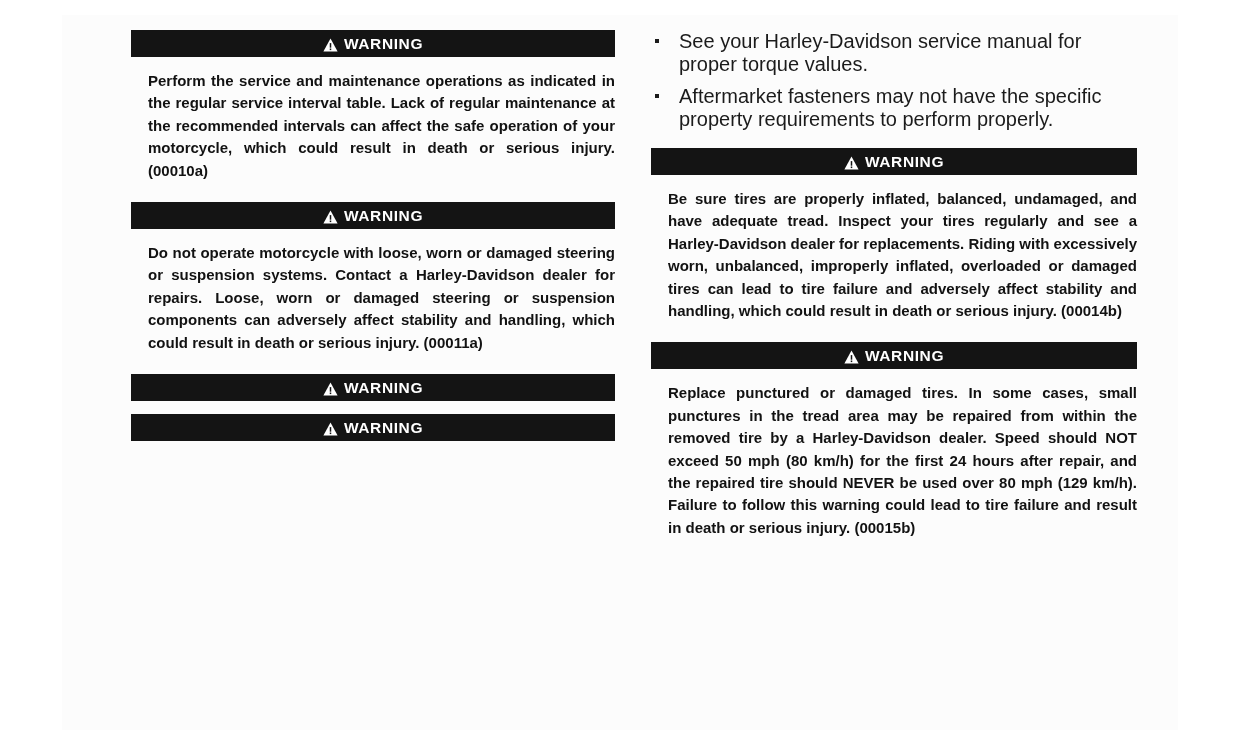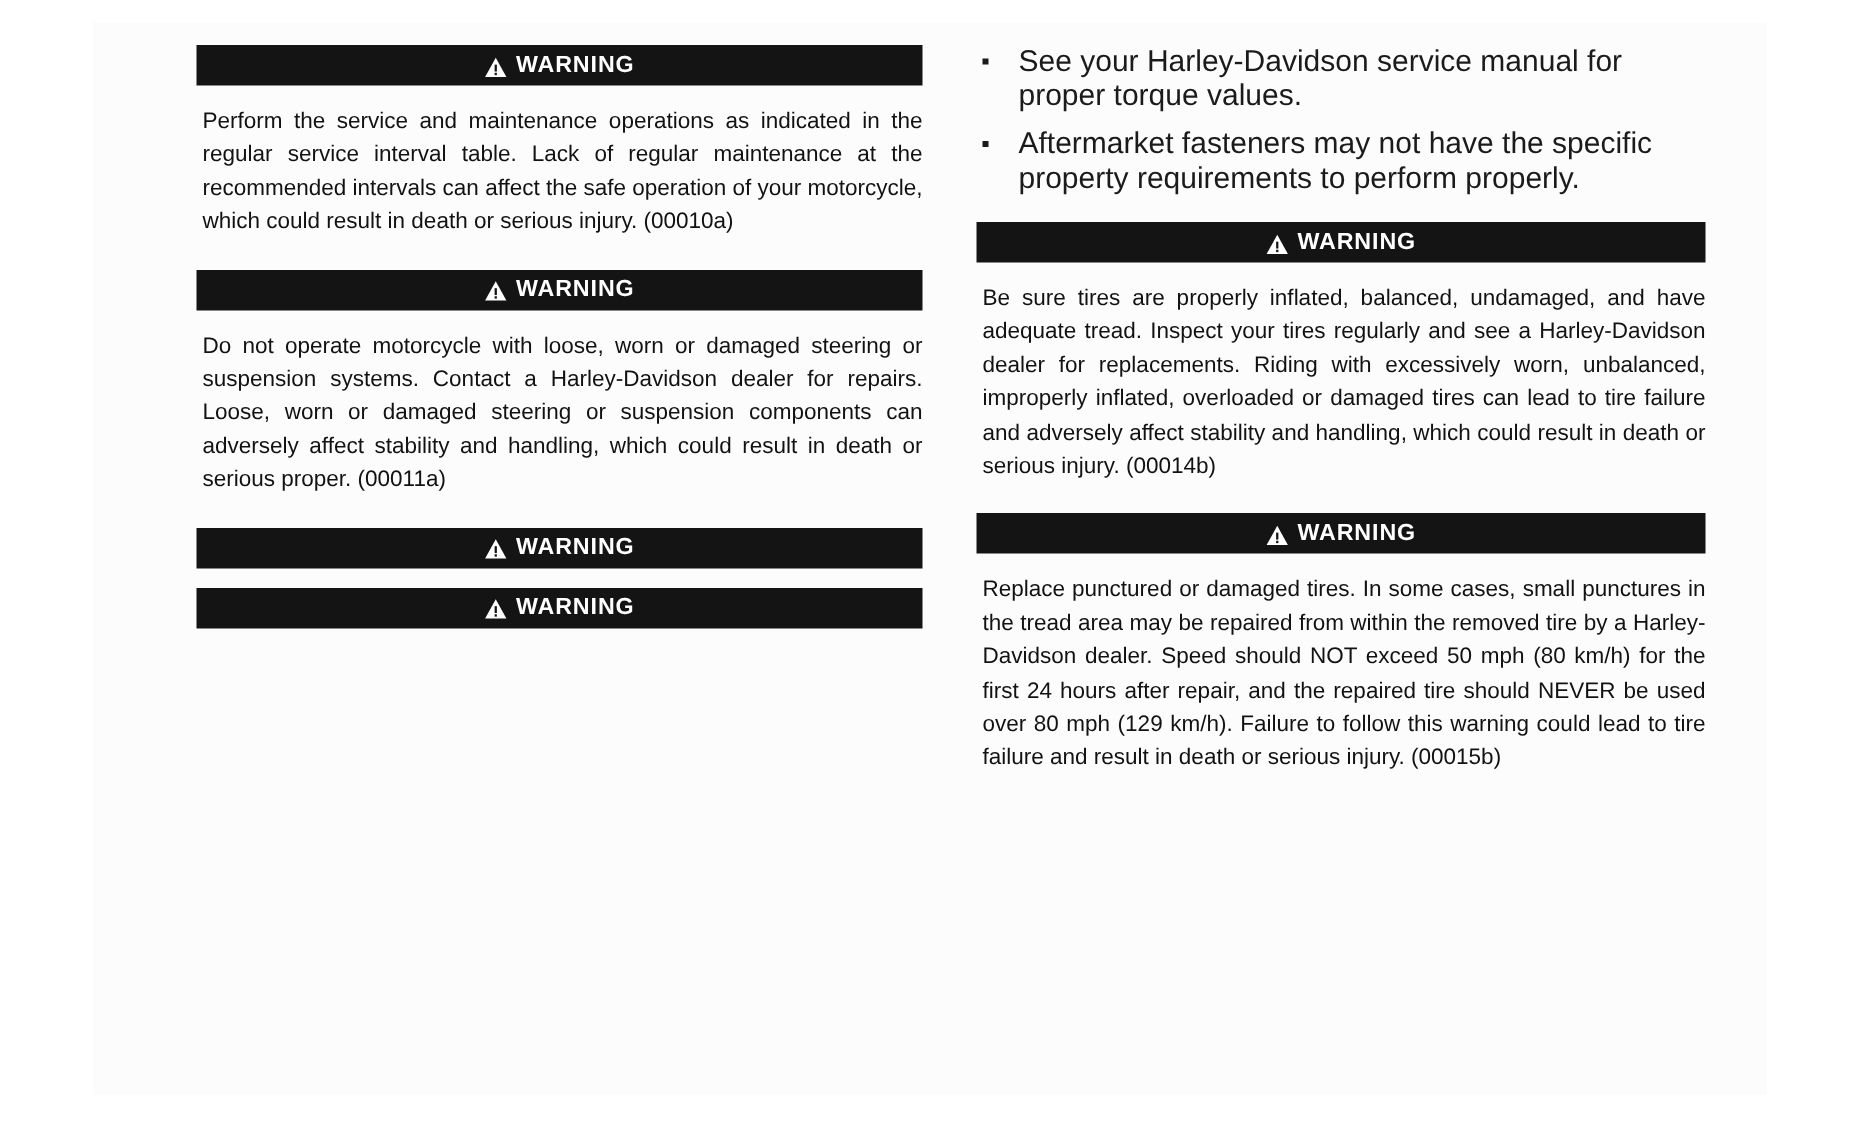--- a/index.html
+++ b/index.html
@@ -62,26 +62,26 @@
   }
   .warning-banner .label {
     font-size: 15.5px;
     font-weight: bold;
     letter-spacing: 0.6px;
   }
 
   
   .warning-body {
     font-size: 15px;
-    font-weight: normal;
+    font-weight: bold;
     line-height: 22.4px;
     color: #121212;
     text-align: justify;
     text-justify: inter-word;
-    margin: 0 0 20px 4px;
+    margin: 0 0 20px 17px;
   }
   .warning-body.last-in-col { margin-bottom: 0; }
 
   .warning-block { margin-bottom: 0; }
 
   
   .bullet-list {
     list-style: none;
     margin: 0 0 18px 0;
     padding: 0;
@@ -144,21 +144,21 @@
       <div class="warning-banner">
         <span class="tri-icon">
           <svg viewBox="0 0 15 14" width="15" height="14" aria-hidden="true">
             <polygon points="7.5,0.5 14.6,13.4 0.4,13.4" fill="#ffffff"></polygon>
             <rect x="6.75" y="5.1" width="1.5" height="4.6" fill="#141414"></rect>
             <rect x="6.75" y="10.5" width="1.5" height="1.6" fill="#141414"></rect>
           </svg>
         </span>
         <span class="label">WARNING</span>
       </div>
-      <p class="warning-body">Do not operate motorcycle with loose, worn or damaged steering or suspension systems. Contact a Harley-Davidson dealer for repairs. Loose, worn or damaged steering or suspension components can adversely affect stability and handling, which could result in death or serious proper. (00011a)</p>
+      <p class="warning-body">Do not operate motorcycle with loose, worn or damaged steering or suspension systems. Contact a Harley-Davidson dealer for repairs. Loose, worn or damaged steering or suspension components can adversely affect stability and handling, which could result in death or serious injury. (00011a)</p>
     </div>
 
     <div class="warning-block">
       <div class="warning-banner">
         <span class="tri-icon">
           <svg viewBox="0 0 15 14" width="15" height="14" aria-hidden="true">
             <polygon points="7.5,0.5 14.6,13.4 0.4,13.4" fill="#ffffff"></polygon>
             <rect x="6.75" y="5.1" width="1.5" height="4.6" fill="#141414"></rect>
             <rect x="6.75" y="10.5" width="1.5" height="1.6" fill="#141414"></rect>
           </svg>

